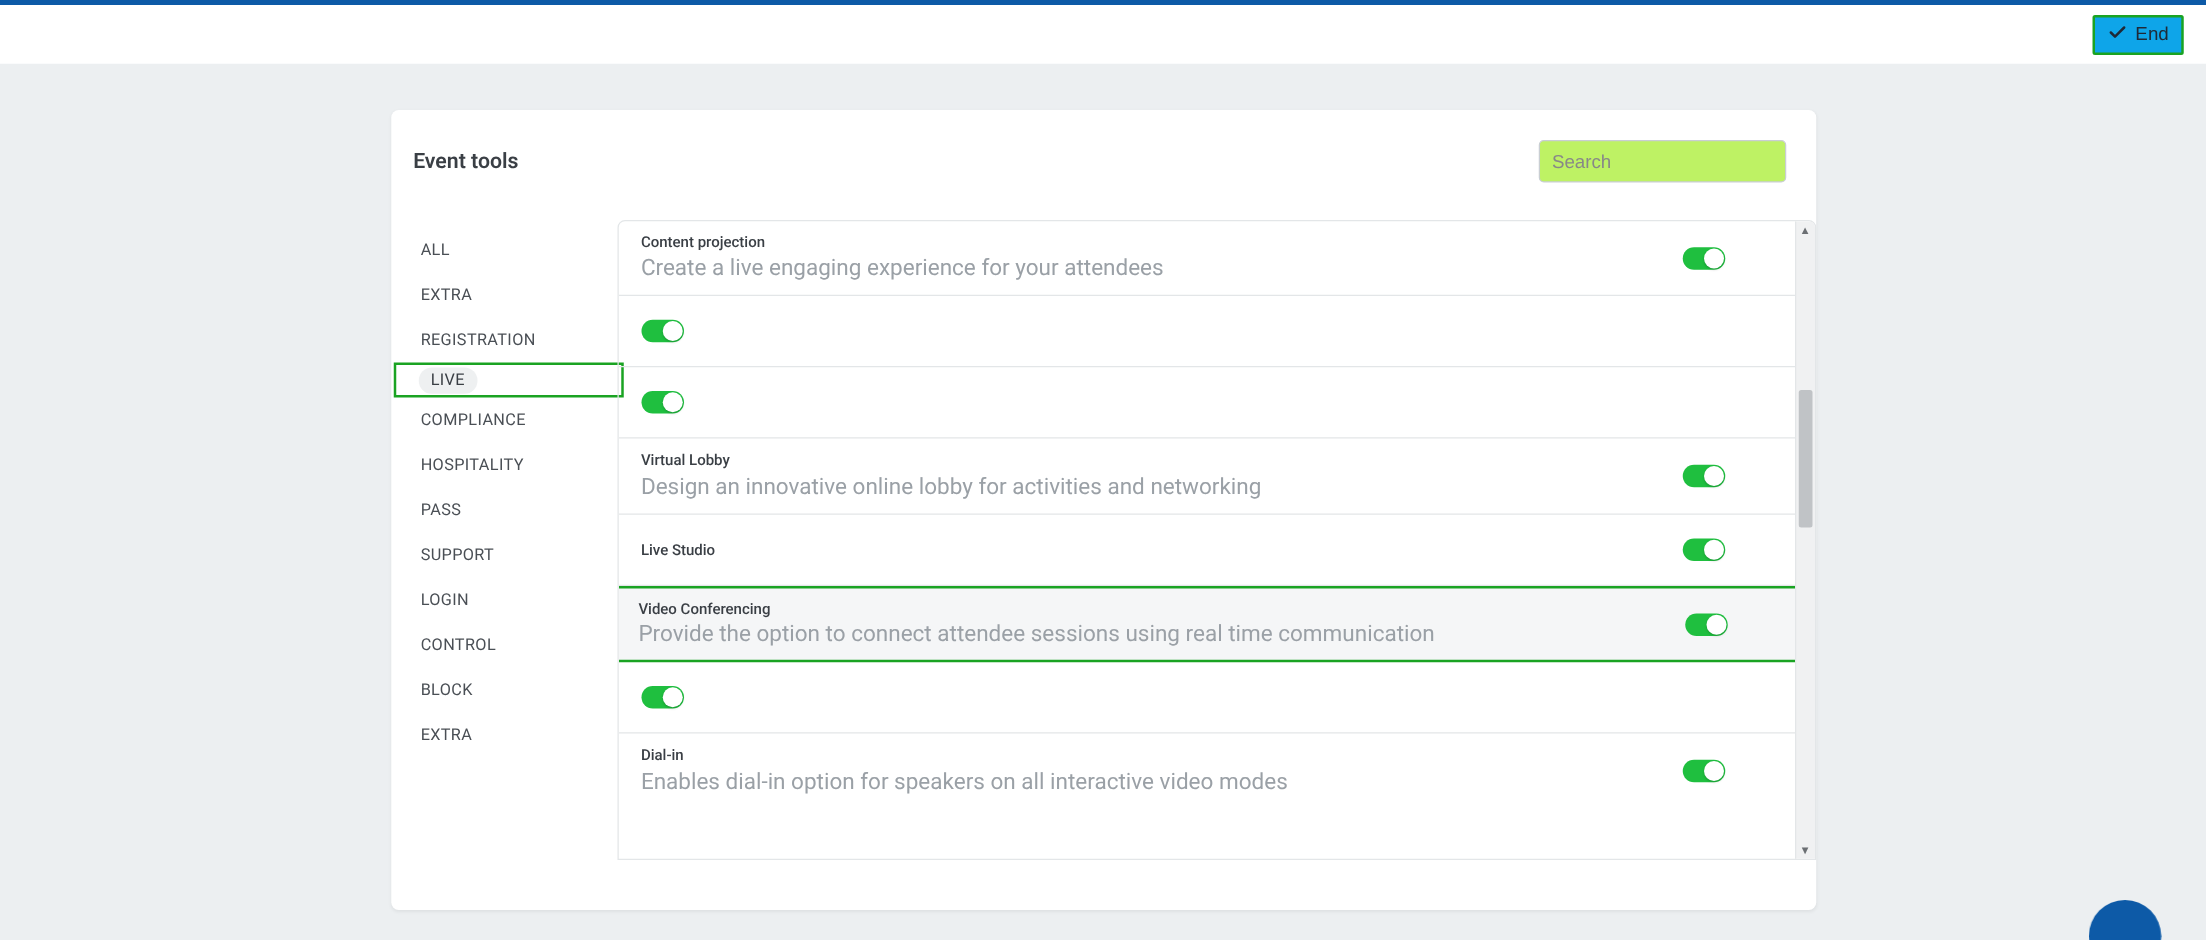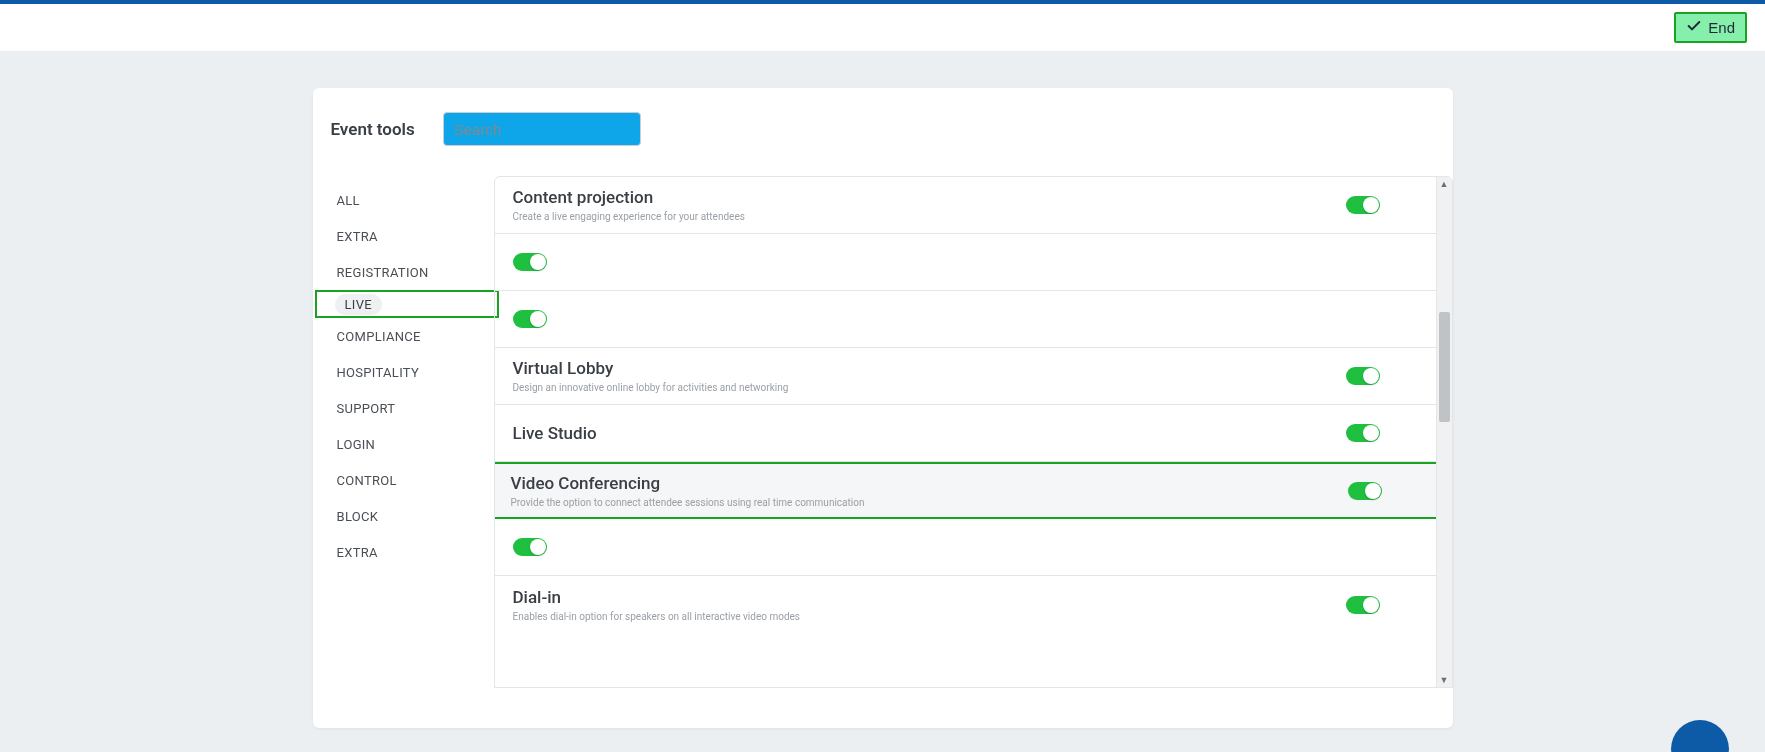--- a/index.html
+++ b/index.html
@@ -22,57 +22,58 @@
     display: flex;
     align-items: center;
     justify-content: flex-end;
     padding-right: 18px;
   }
   .end-btn {
     display: inline-flex;
     align-items: center;
     gap: 6px;
     border: 2.5px solid #1aa322;
-    background: #86efac;
+    background: #0ea5e9;
     padding: 4px 10px;
     font-size: 15px;
     color: #1f2937;
     cursor: pointer;
     border-radius: 2px;
   }
   .end-btn svg { width: 16px; height: 16px; }
   .container {
     max-width: 1140px;
     margin: 36px auto 0 auto;
     background: #fff;
     border-radius: 6px;
     box-shadow: 0 1px 3px rgba(0,0,0,0.06);
     min-height: 640px;
     padding-bottom: 0;
   }
   .card-header {
     display: flex;
     align-items: center;
+    justify-content: space-between;
     padding: 24px 24px 30px 18px;
     gap: 28px;
   }
   .card-title {
     font-size: 17px;
     font-weight: 600;
     color: #3a3f45;
   }
   .search-input {
     width: 198px;
     height: 34px;
     padding: 6px 10px;
     font-size: 15px;
     border: 1px solid #c9ced3;
     border-radius: 4px;
     color: #333;
-    background: #0ea5e9;
+    background: #bef264;
   }
   .search-input::placeholder { color: #888; }
   .body-row {
     display: flex;
   }
   .sidebar {
     width: 182px;
     padding-left: 0;
     padding-top: 6px;
     border-right: 0 solid transparent;
@@ -128,27 +129,27 @@
     min-height: 57px;
   }
   .tool-row.highlight {
     border: 2.5px solid #1aa322;
     border-radius: 2px;
     margin: 0 -2px;
     padding: 8px 54px 8px 16px;
     background: #f5f6f7;
   }
   .tool-title {
-    font-size: 17px;
+    font-size: 12px;
     color: #3a3f45;
     font-weight: 500;
     line-height: 1.35;
   }
   .tool-desc {
-    font-size: 10px;
+    font-size: 18px;
     color: #9aa0a6;
     line-height: 1.35;
     margin-top: 1px;
   }
   .toggle {
     width: 34px;
     height: 18px;
     background: #1fbf3f;
     border-radius: 10px;
     position: relative;
@@ -240,20 +241,23 @@
       <div class="sidebar-item active-wrap">
         <span class="pill">LIVE</span>
       </div>
       <div class="sidebar-item">
         <span>COMPLIANCE</span>
       </div>
       <div class="sidebar-item">
         <span>HOSPITALITY</span>
       </div>
       <div class="sidebar-item">
+        <span>PASS</span>
+      </div>
+      <div class="sidebar-item">
         <span>SUPPORT</span>
       </div>
       <div class="sidebar-item">
         <span>LOGIN</span>
       </div>
       <div class="sidebar-item">
         <span>CONTROL</span>
       </div>
       <div class="sidebar-item">
         <span>BLOCK</span>

